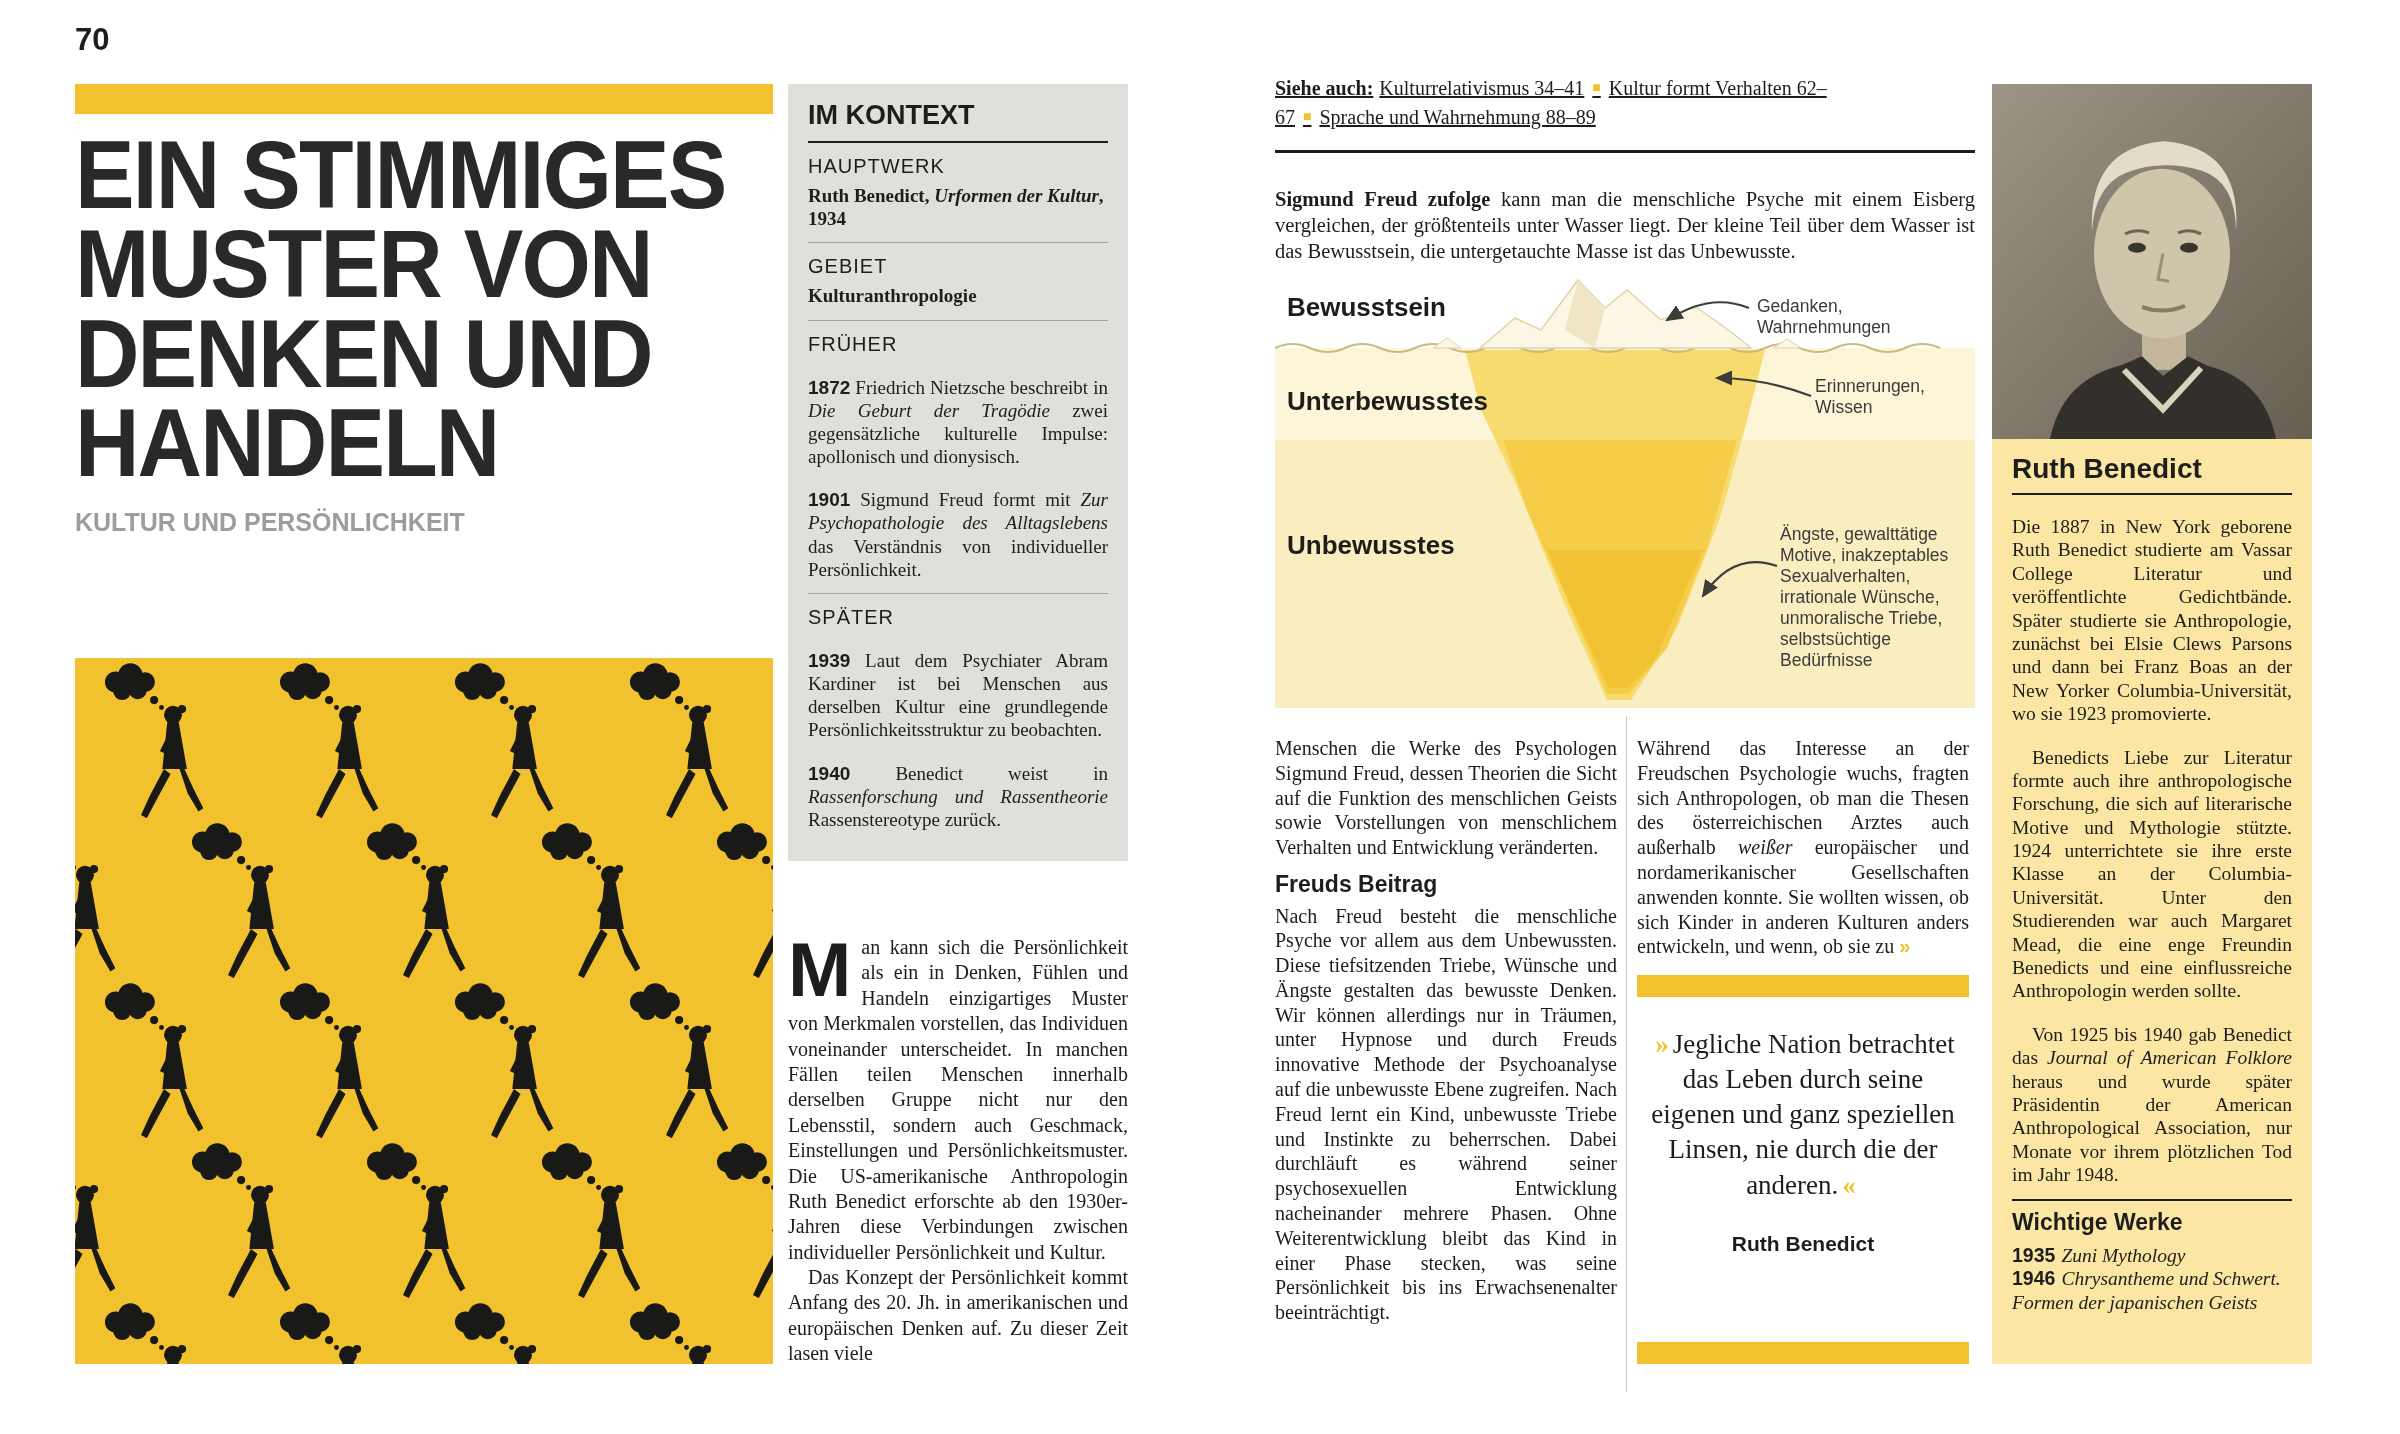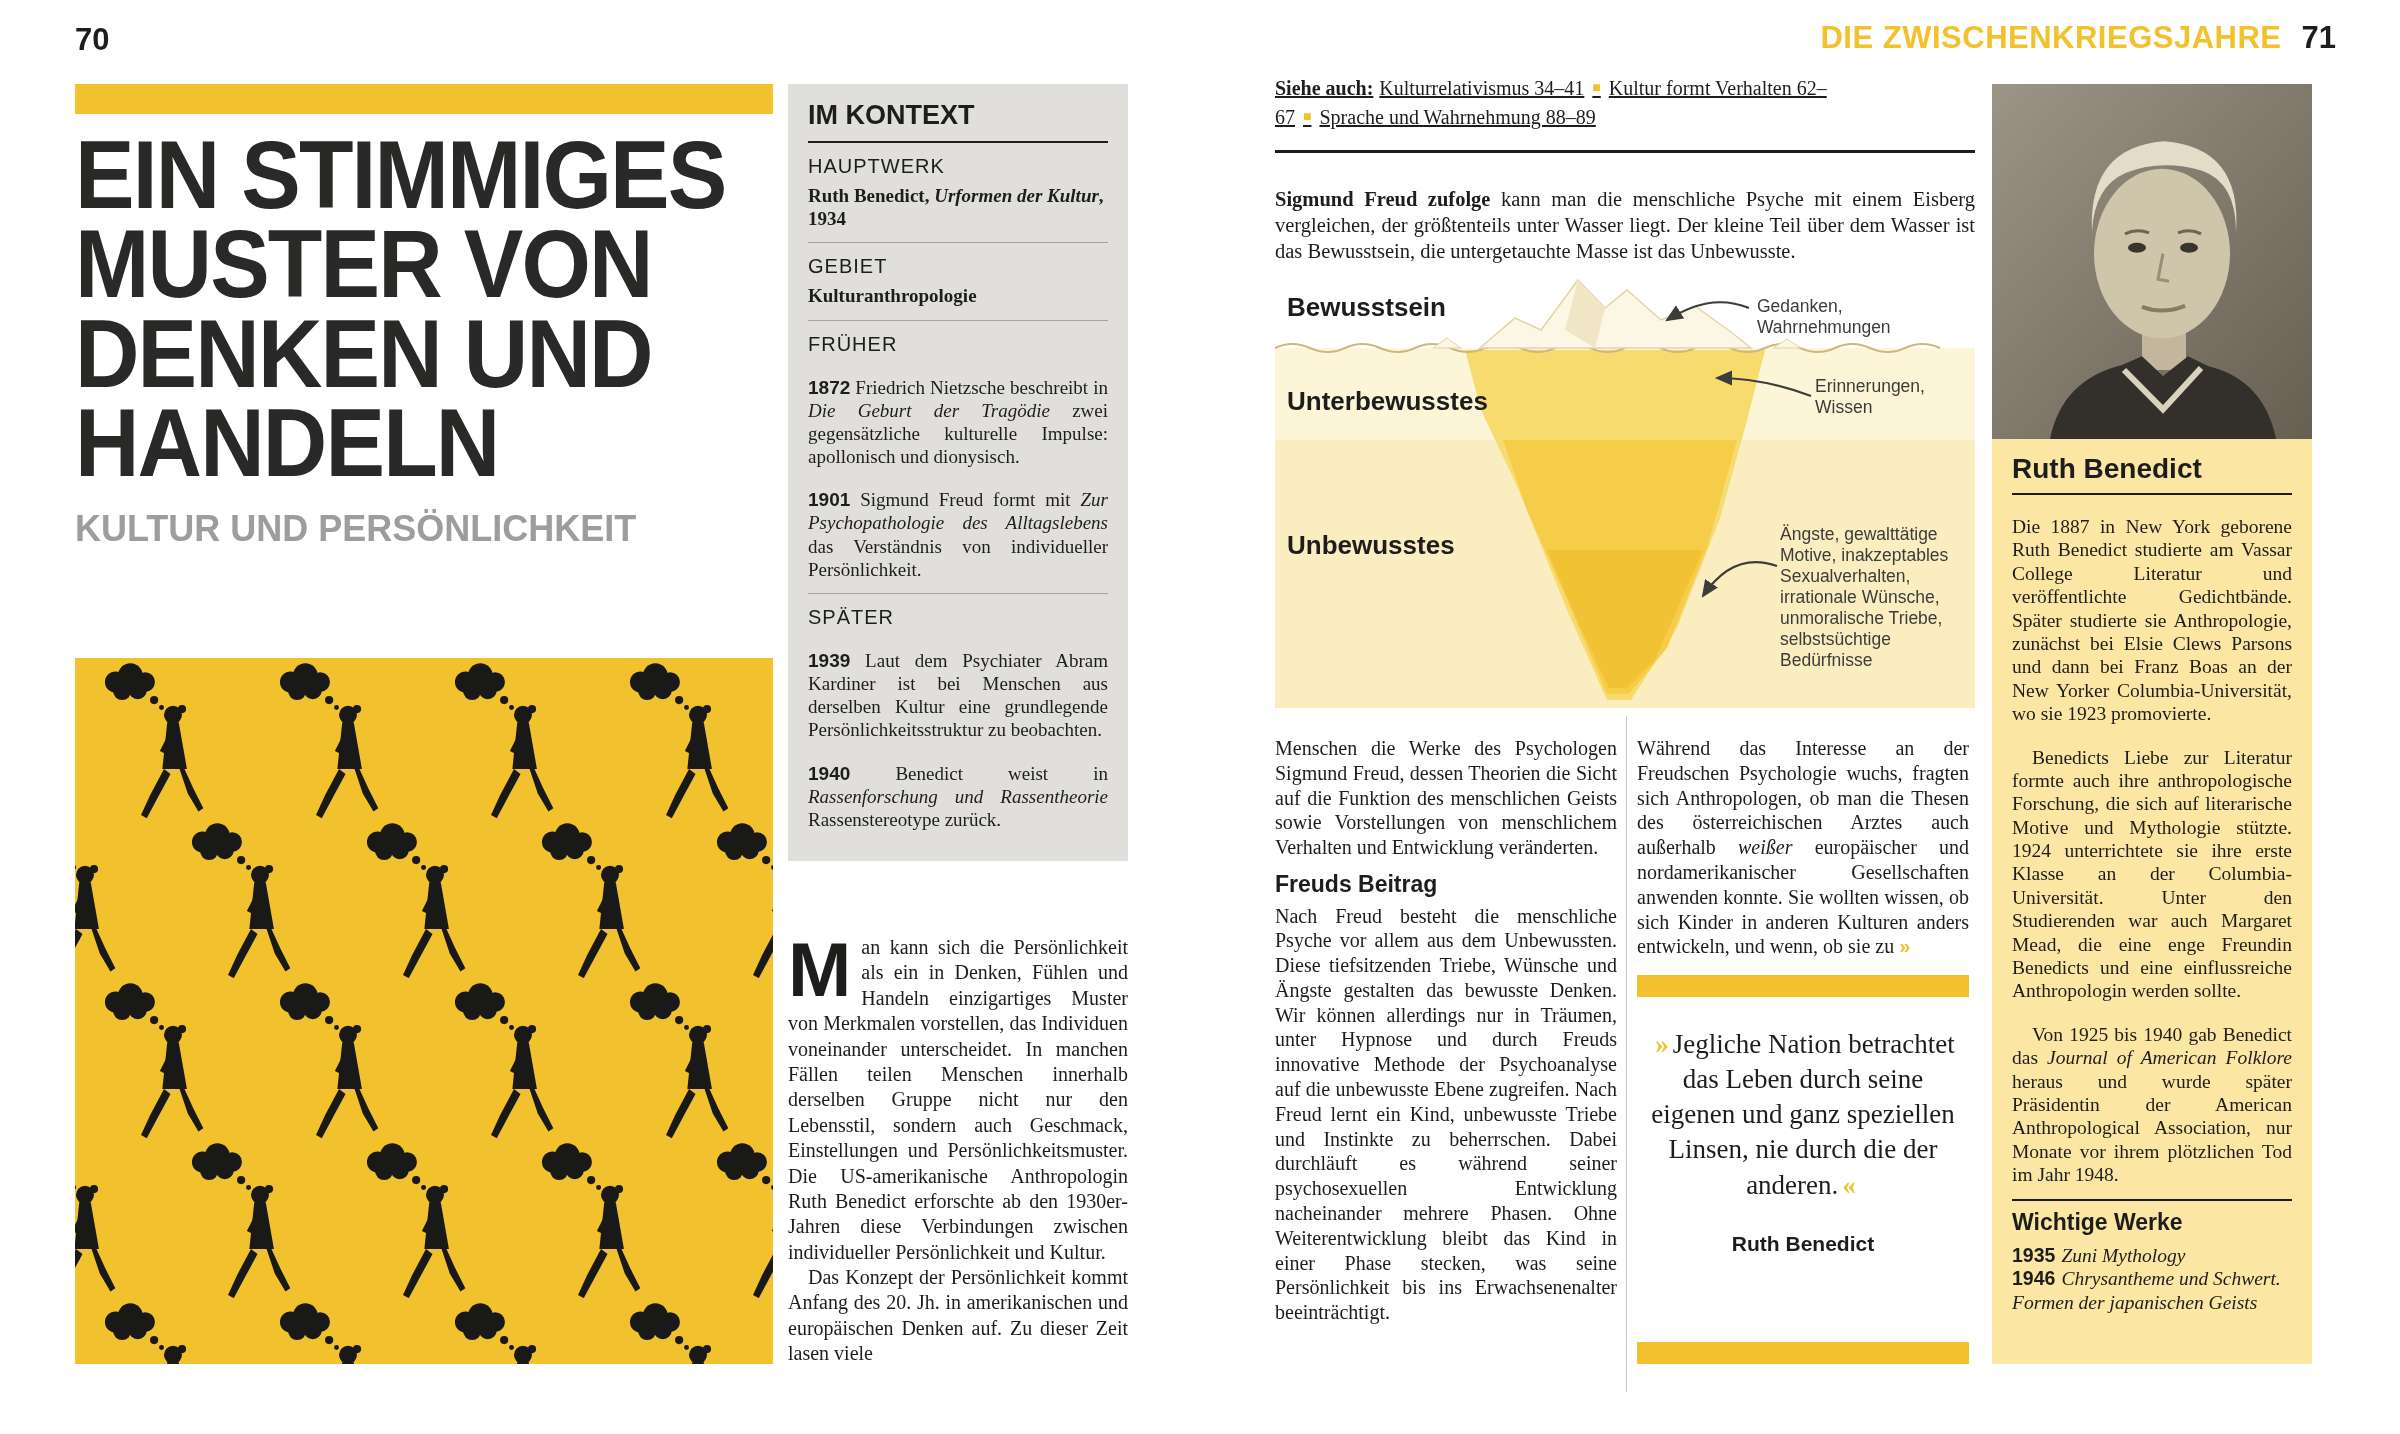--- a/index.html
+++ b/index.html
@@ -17,21 +17,21 @@
   .title-bar { position:absolute; left:75px; top:84px; width:698px; height:30px; background:#F2C12E; }
   .main-title {
     position:absolute; left:75px; top:130px; width:760px;
     font-family:"Liberation Sans",sans-serif; font-weight:bold;
     font-size:96px; line-height:0.93; letter-spacing:-2px; color:#292927;
     transform:scaleX(0.93); transform-origin:0 0;
   }
   .subtitle {
     position:absolute; left:75px; top:508px;
     font-family:"Liberation Sans",sans-serif; font-weight:bold;
-    font-size:36px; color:#9D9D9B; letter-spacing:0;
+    font-size:25px; color:#9D9D9B; letter-spacing:0;
   }
   .illustration { position:absolute; left:75px; top:658px; width:698px; height:706px; background:#F2C12E; overflow:hidden; }
 
   .context-box { position:absolute; left:788px; top:84px; width:340px; background:#E0DFDC; padding:16px 20px 20px; }
   .context-title { font-family:Liberation Sans, sans-serif; font-weight:bold; font-size:27px; padding-bottom:10px; border-bottom:2px solid #1d1d1b; margin-bottom:12px; }
   .context-label { font-family:"Liberation Sans",sans-serif; font-size:20px; letter-spacing:1px; margin:10px 0 6px; }
   .context-entry { font-size:19px; line-height:1.22; margin-bottom:10px; }
   .context-entry.bold { font-weight:bold; }
   .yr { font-family:"Liberation Sans",sans-serif; font-weight:bold; }
   hr.ctx-sep { border:none; border-top:1px solid #A4A39F; margin:12px 0; }
@@ -153,24 +153,20 @@
   </aside>
 
   <div class="body-col just">
     <p><span class="dropcap">M</span><span>an kann sich die Persönlichkeit als ein in Denken, Fühlen und Handeln einzigartiges Muster von Merkmalen vorstellen, das Individuen voneinander unterscheidet. In manchen Fällen teilen Menschen innerhalb derselben Gruppe nicht nur den Lebensstil, sondern auch Geschmack, Einstellungen und Persönlichkeitsmuster. Die US-amerikanische Anthropologin Ruth Benedict erforschte ab den 1930er-Jahren diese Verbindungen zwischen individueller Persönlichkeit und Kultur.</span></p>
     <p class="p-indent">Das Konzept der Persönlichkeit kommt Anfang des 20. Jh. in amerikanischen und europäischen Denken auf. Zu dieser Zeit lasen viele</p>
   </div>
 </div>
 
 <div class="page-right">
 
-  <div class="chapter-header">
-    <span class="chapter-name">DIE ZWISCHENKRIEGSJAHRE</span>
-    <span class="chapter-page">71</span>
-  </div>
 
   <div class="see-also">
     <span class="sa-label">Siehe auch:</span><span>Kulturrelativismus 34–41</span><span class="sq">■</span><span>Kultur formt Verhalten 62–67</span><span class="sq">■</span><span>Sprache und Wahrnehmung 88–89</span>
   </div>
   <div class="rule-heavy"></div>
 
   <div class="intro just">
     <b>Sigmund Freud zufolge</b><span> kann man die menschliche Psyche mit einem Eisberg vergleichen, der größtenteils unter Wasser liegt. Der kleine Teil über dem Wasser ist das Bewusstsein, die untergetauchte Masse ist das Unbewusste.</span>
   </div>
 

